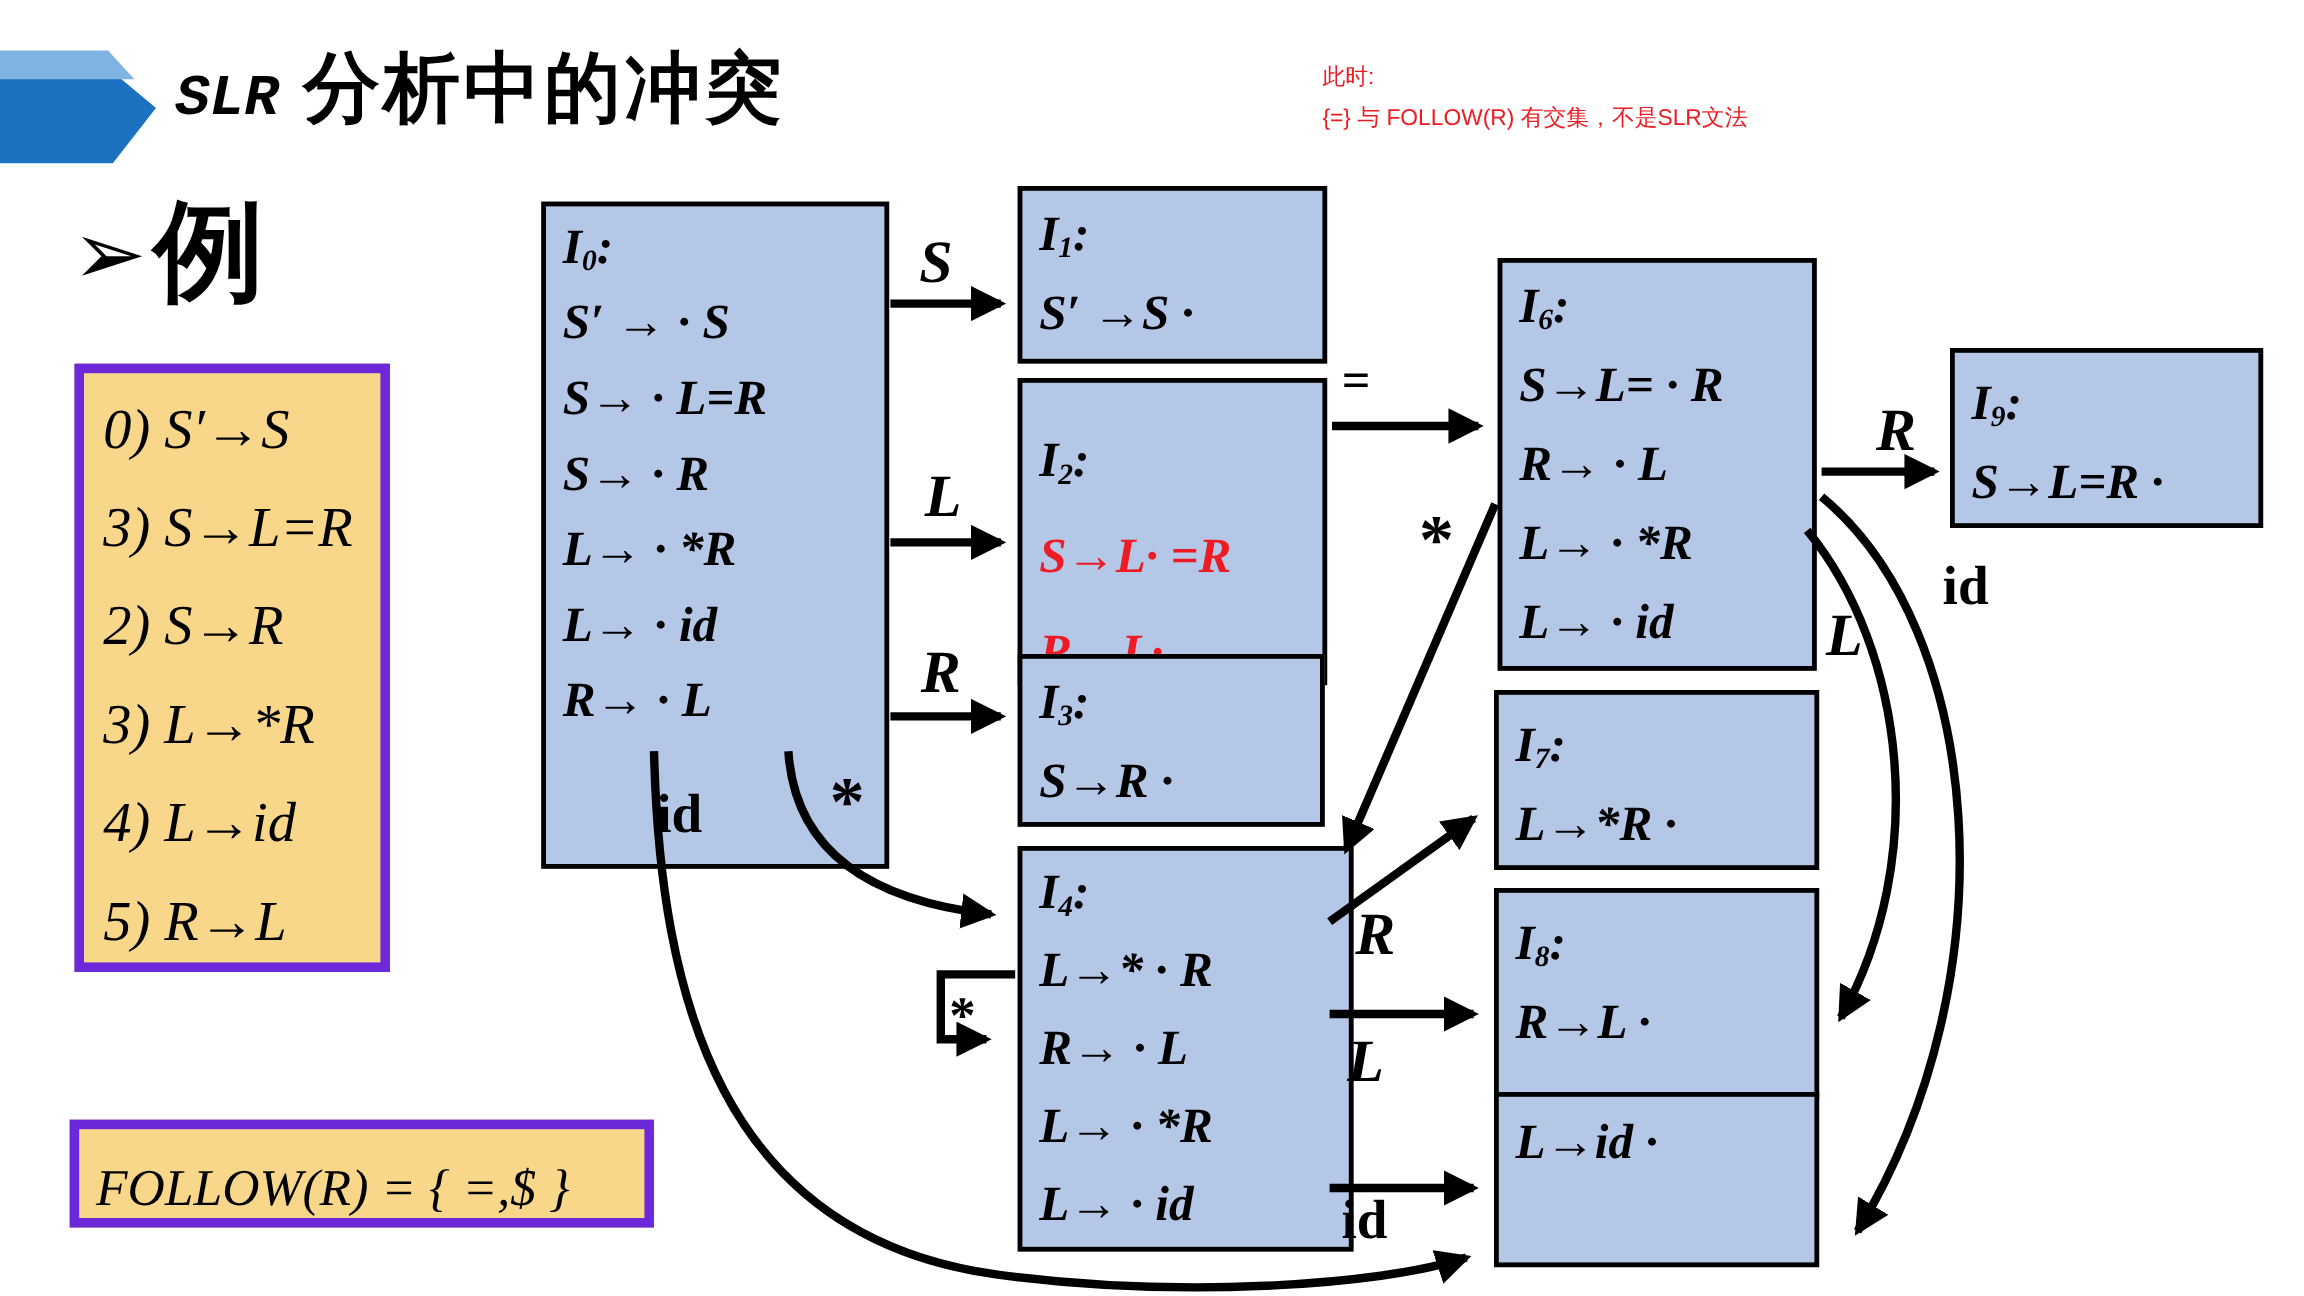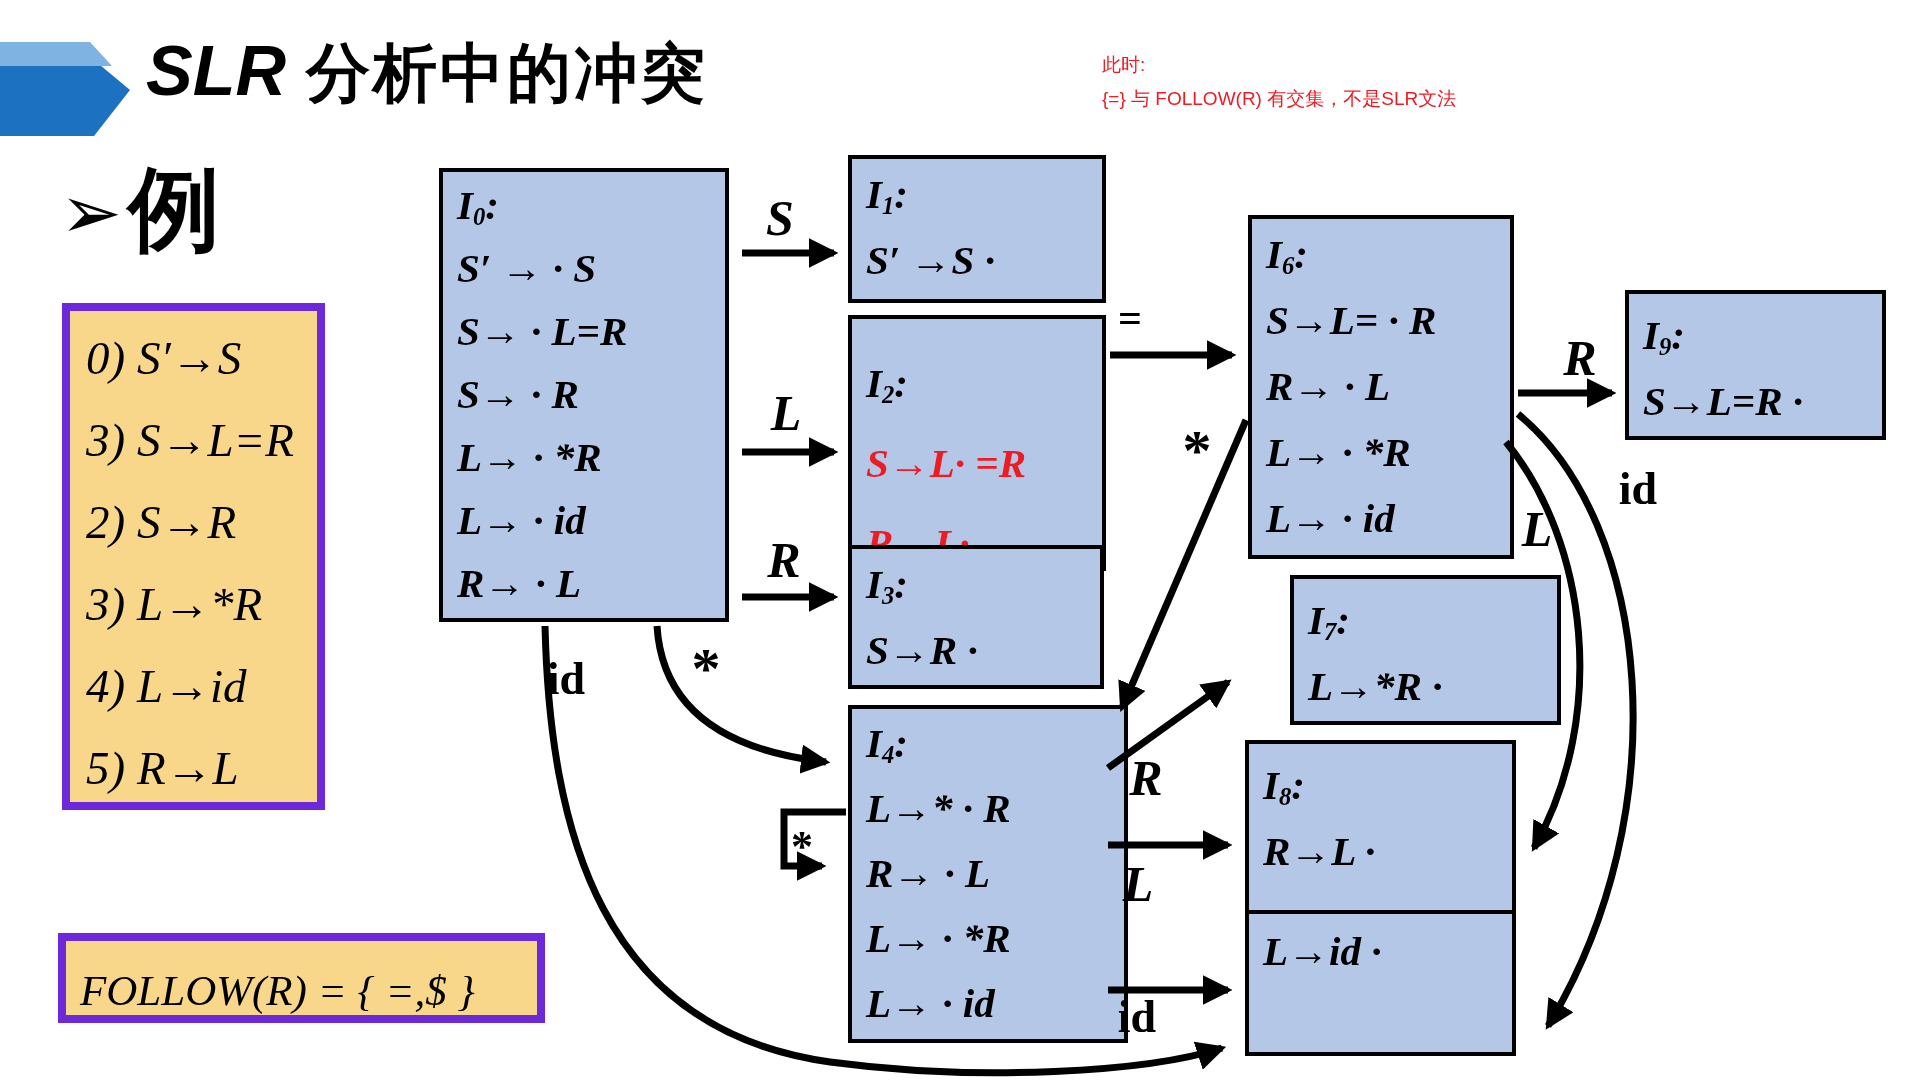--- a/index.html
+++ b/index.html
@@ -3,21 +3,21 @@
 <meta charset="utf-8">
 <style>
   html,body{margin:0;padding:0}
   body{
     width:1920px;height:1080px;position:relative;overflow:hidden;background:#fff;
     font-family:"Liberation Serif","DejaVu Serif",serif;color:#000;
   }
   
   .deco{position:absolute;left:0;top:28px}
   .title{position:absolute;left:146px;top:30px;display:flex;align-items:baseline;gap:20px;white-space:nowrap}
-  .t-latin{font-style:italic;font-weight:bold;font-size:70px;font-family:Liberation Sans, sans-serif}
+  .t-latin{font-style:italic;font-weight:bold;font-size:48px;font-family:Liberation Mono, monospace}
   .t-cjk{font-weight:900;font-size:64px;letter-spacing:3px;font-family:"Liberation Sans","DejaVu Sans",sans-serif}
   
   .annotation{position:absolute;left:1102px;top:48px;color:var(--red);
     font-family:"Liberation Sans","DejaVu Sans",sans-serif;font-size:19px;line-height:34px;white-space:nowrap}
   
   .bullet{position:absolute;left:60px;top:158px;display:flex;align-items:flex-start;gap:6px;white-space:nowrap}
   .b-glyph{font-family:"DejaVu Sans","Liberation Sans",sans-serif;font-size:74px;line-height:108px}
   .b-label{font-size:92px;line-height:104px;font-weight:bold}
   
   .note{position:absolute;background:var(--note_fill);border:8px solid #6d28d9;box-sizing:border-box;
@@ -75,21 +75,21 @@
   <div class="rule">2) S→R</div>
   <div class="rule">3) L→*R</div>
   <div class="rule">4) L→id</div>
   <div class="rule">5) R→L</div>
 </div>
 
 <div class="note follow">
   <span>FOLLOW(R) = { =,$ }</span>
 </div>
 
-<div class="state lh63" style="left:439px;top:168px;width:290px;height:454px">
+<div class="state lh63" style="left:451px;top:168px;width:290px;height:556px">
   <div class="line"><span>I</span><sub>0</sub><span>:</span></div>
   <div class="line">S′ → · S</div>
   <div class="line">S→ · L=R</div>
   <div class="line">S→ · R</div>
   <div class="line">L→ · *R</div>
   <div class="line">L→ · id</div>
   <div class="line">R→ · L</div>
 </div>
 
 <div class="state lh66" style="left:848px;top:155px;width:258px;height:148px">
@@ -117,21 +117,21 @@
 </div>
 
 <div class="state lh66" style="left:1248px;top:215px;width:266px;height:344px">
   <div class="line"><span>I</span><sub>6</sub><span>:</span></div>
   <div class="line">S→L= · R</div>
   <div class="line">R→ · L</div>
   <div class="line">L→ · *R</div>
   <div class="line">L→ · id</div>
 </div>
 
-<div class="state lh66" style="left:1290px;top:575px;width:271px;height:150px;padding-top:8px">
+<div class="state lh66" style="left:1245px;top:575px;width:271px;height:150px;padding-top:8px">
   <div class="line"><span>I</span><sub>7</sub><span>:</span></div>
   <div class="line">L→*R ·</div>
 </div>
 
 <div class="state lh66" style="left:1245px;top:740px;width:271px;height:176px;padding-top:8px">
   <div class="line"><span>I</span><sub>8</sub><span>:</span></div>
   <div class="line">R→L ·</div>
 </div>
 
 <div class="state lh66" style="left:1245px;top:910px;width:271px;height:146px;padding-top:4px">

